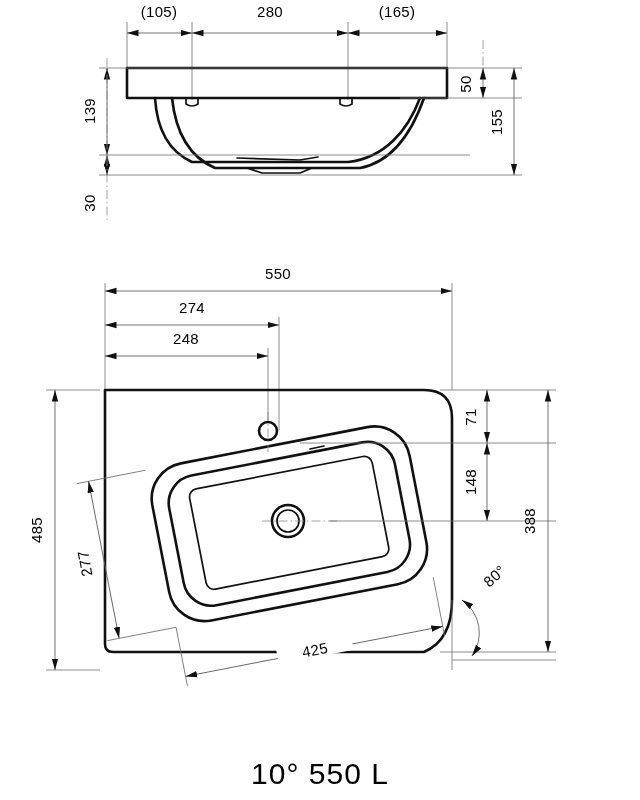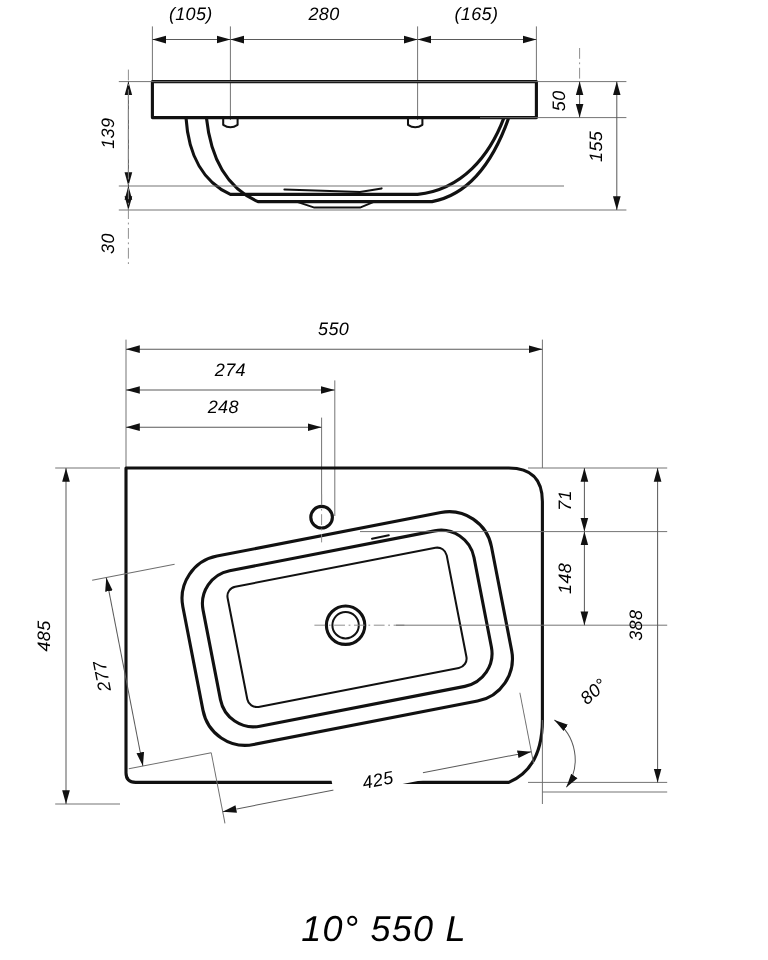--- a/index.html
+++ b/index.html
@@ -13,21 +13,20 @@
     font-family: "Liberation Sans", sans-serif;
     overflow: hidden;
     position: relative;
   }
   #drawing-root {
     position: absolute;
     left: 0;
     top: 0;
     width: 640px;
     height: 716px;
-    font-style: italic;
   }
   svg#tech-drawing {
     display: block;
     width: 640px;
     height: 800px;
   }
   .obj      { fill: none; stroke: #111111; stroke-width: 2.6; stroke-linejoin: round; stroke-linecap: round; }
   .obj-thin { fill: none; stroke: #111111; stroke-width: 1.7; stroke-linejoin: round; stroke-linecap: round; }
   .dim      { fill: none; stroke: #5a5a5a; stroke-width: 0.85; }
   .ext      { fill: none; stroke: #6e6e6e; stroke-width: 0.8; }

